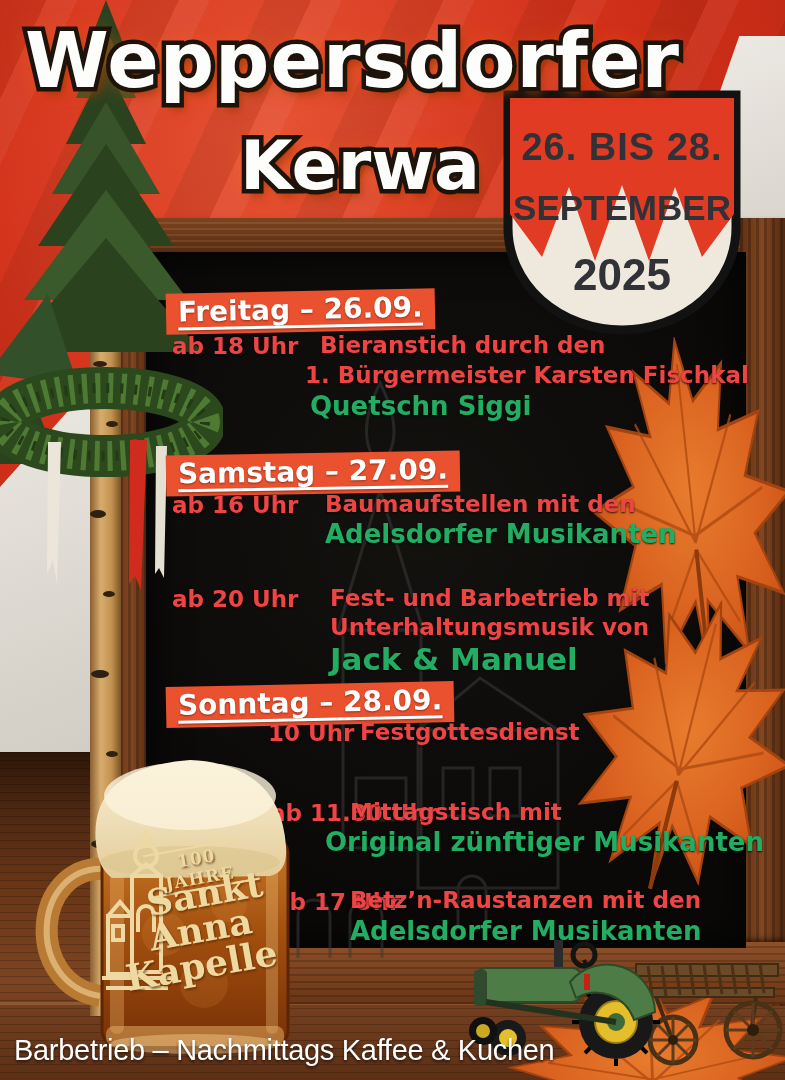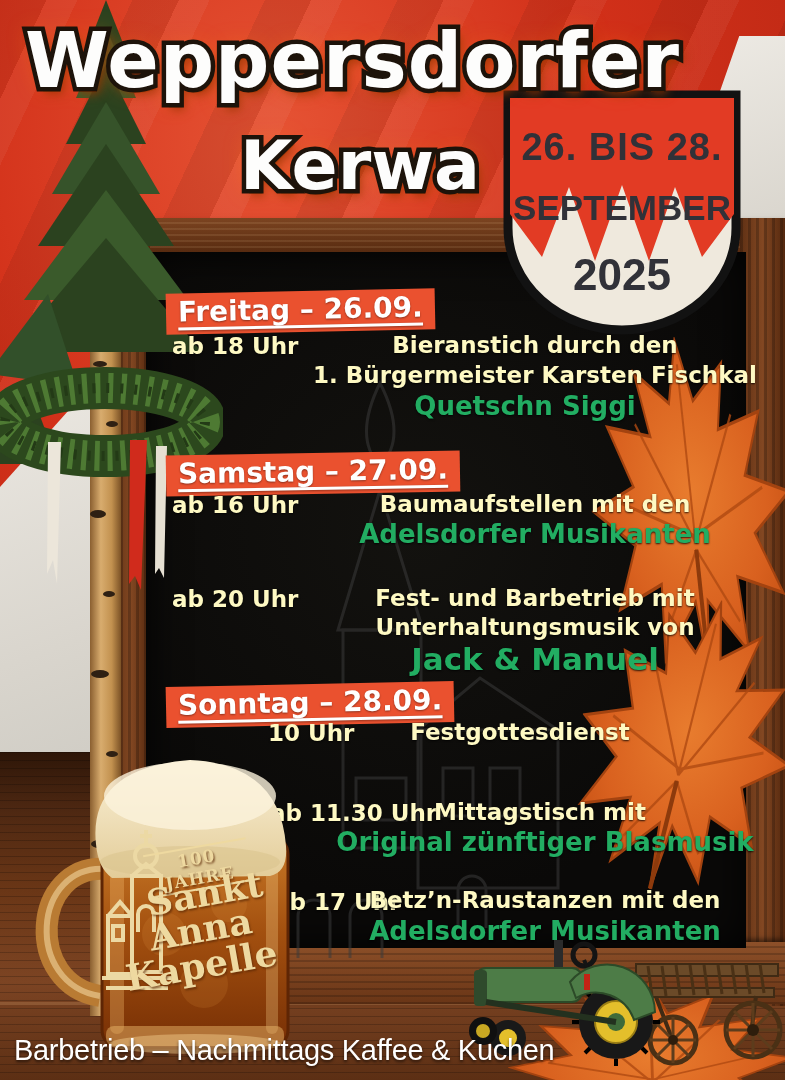--- a/index.html
+++ b/index.html
@@ -54,22 +54,22 @@
 
   
   .shield{left:498px;top:90px;width:248px;height:252px;z-index:9;}
   .shield .line{position:absolute;left:0;width:100%;text-align:center;
     font-family:"Liberation Sans",sans-serif;font-weight:bold;color:#313138;}
   .badge1{top:36px;font-size:38px;letter-spacing:1px;}
   .badge2{top:98px;font-size:35px;letter-spacing:0px;}
   .badge3{top:160px;font-size:44px;}
 
   
-  .chalk{font-weight:bold;color:#fef9c3;z-index:8;text-shadow:0 1px 2px rgba(0,0,0,.8);}
-  .ctr{text-align:center;}
+  .chalk{font-weight:bold;color:#ef4444;z-index:8;text-shadow:0 1px 2px rgba(0,0,0,.8);}
+  .ctr{}
   .t23{font-size:23px;}
   .t20{font-size:20px;}
   .g26{font-size:26px;color:#22ad62;}
   .g31{font-size:31px;color:#22ad62;}
   .daybar{z-index:8;background:#ea512f;color:#fff;font-weight:bold;font-size:28px;
     padding:2px 12px 6px;text-decoration:underline;text-decoration-thickness:3px;
     text-underline-offset:6px;text-shadow:0 1px 2px rgba(0,0,0,.4);}
 
   
   .footer{left:14px;top:1034px;width:760px;z-index:11;color:#fff;
@@ -156,21 +156,21 @@
   <div class="abs chalk t23" style="left:172px;top:586px">ab 20 Uhr</div>
   <div class="abs chalk t23 ctr" style="left:330px;top:585px;width:410px">Fest- und Barbetrieb mit</div>
   <div class="abs chalk t23 ctr" style="left:330px;top:614px;width:410px">Unterhaltungsmusik von</div>
   <div class="abs chalk g31 ctr" style="left:330px;top:641px;width:410px">Jack &amp; Manuel</div>
 
   <div class="abs daybar" style="left:166px;top:684px;transform:rotate(-1.2deg)">Sonntag – 28.09.</div>
   <div class="abs chalk t23" style="left:268px;top:720px">10 Uhr</div>
   <div class="abs chalk t23 ctr" style="left:360px;top:719px;width:320px">Festgottesdienst</div>
   <div class="abs chalk t23" style="left:270px;top:800px">ab 11.30 Uhr</div>
   <div class="abs chalk t23 ctr" style="left:350px;top:799px;width:380px">Mittagstisch mit</div>
-  <div class="abs chalk g26 ctr" style="left:325px;top:827px;width:440px">Original zünftiger Blasmusik</div>
+  <div class="abs chalk g26 ctr" style="left:325px;top:827px;width:440px">Original zünftiger Musikanten</div>
   <div class="abs chalk t23" style="left:274px;top:889px">ab 17 Uhr</div>
   <div class="abs chalk t23 ctr" style="left:350px;top:887px;width:390px">Betz’n-Raustanzen mit den</div>
   <div class="abs chalk g26 ctr" style="left:350px;top:916px;width:390px">Adelsdorfer Musikanten</div>
 
   <svg class="abs tree" width="235" height="1022" viewBox="0 0 235 1022">
     <defs>
       <linearGradient id="birch" x1="0" y1="0" x2="1" y2="0">
         <stop offset="0" stop-color="#8a5f30"></stop>
           <stop offset=".35" stop-color="#d8ac6e"></stop>
         <stop offset=".7" stop-color="#c2914f"></stop>

